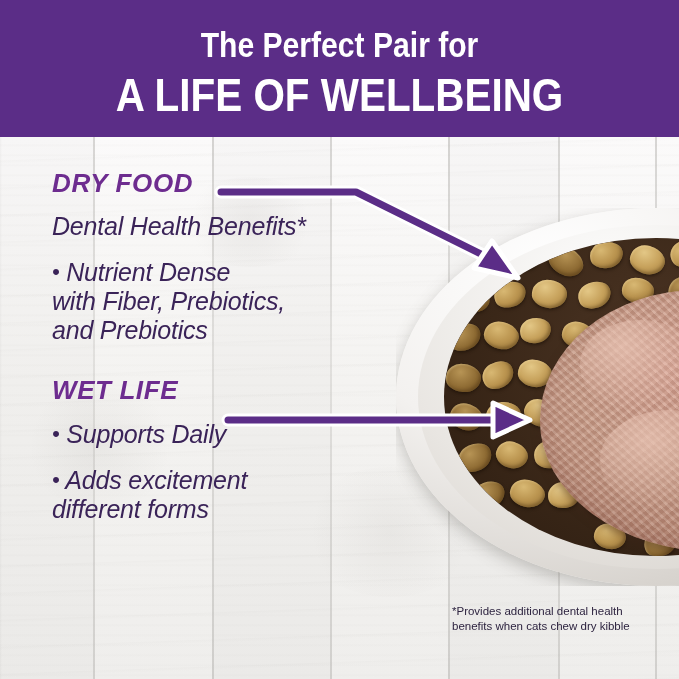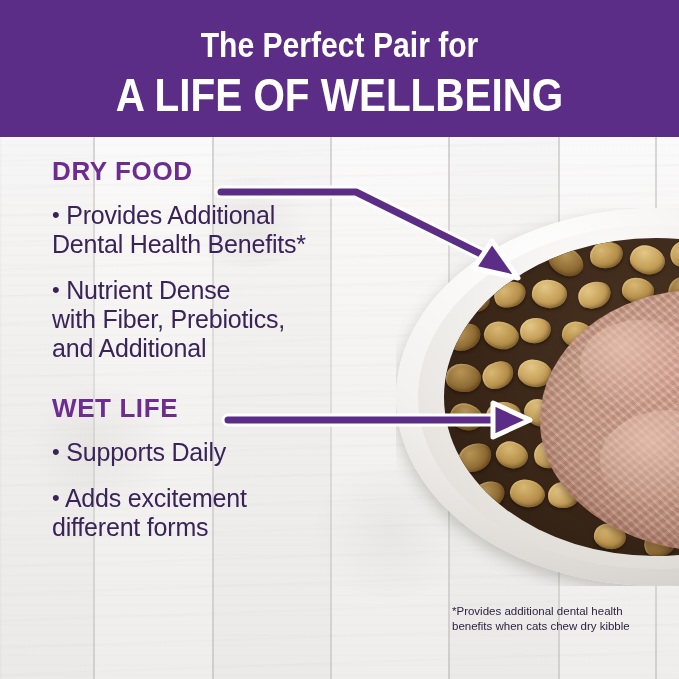--- a/index.html
+++ b/index.html
@@ -205,23 +205,24 @@
     width: 679px;
     height: 679px;
     z-index: 6;
     pointer-events: none;
   }
 
   
   .text-col {
     position: absolute;
     left: 52px;
-    top: 156px;
+    top: 168px;
     width: 340px;
     z-index: 7;
+    font-style: italic;
   }
   .section-heading {
     color: #6d2c8f;
     font-family: "Liberation Sans", sans-serif;
     font-weight: bold;
     font-size: 26px;
     letter-spacing: 0.6px;
     line-height: 30px;
     margin: 0;
   }
@@ -355,34 +356,30 @@
       <path d="M 228 420 L 500 420" fill="none" stroke="#5b2d87" stroke-width="7" stroke-linecap="round"></path>
       <polygon points="530,420 493,403 493,437" fill="#5b2d87" stroke="#ffffff" stroke-width="5" stroke-linejoin="round"></polygon>
     </g>
   </svg>
 
   <div class="text-col">
 
     <div class="section-heading">DRY FOOD</div>
     <div class="gap-a"></div>
     <div>
-      <div class="bullet-item">
-        <span class="bullet-dot">•</span>
-        <span>Provides Additional</span>
-      </div>
       <div class="bullet-item">Dental Health Benefits*</div>
     </div>
     <div class="gap-b"></div>
     <div>
       <div class="bullet-item">
         <span class="bullet-dot">•</span>
         <span>Nutrient Dense</span>
       </div>
       <div class="bullet-item">with Fiber, Prebiotics,</div>
-      <div class="bullet-item">and Additional</div>
+      <div class="bullet-item">and Prebiotics</div>
     </div>
 
     <div class="gap-c"></div>
 
     <div class="section-heading">WET LIFE</div>
     <div class="gap-a"></div>
     <div>
       <div class="bullet-item">
         <span class="bullet-dot">•</span>
         <span>Supports Daily</span>

